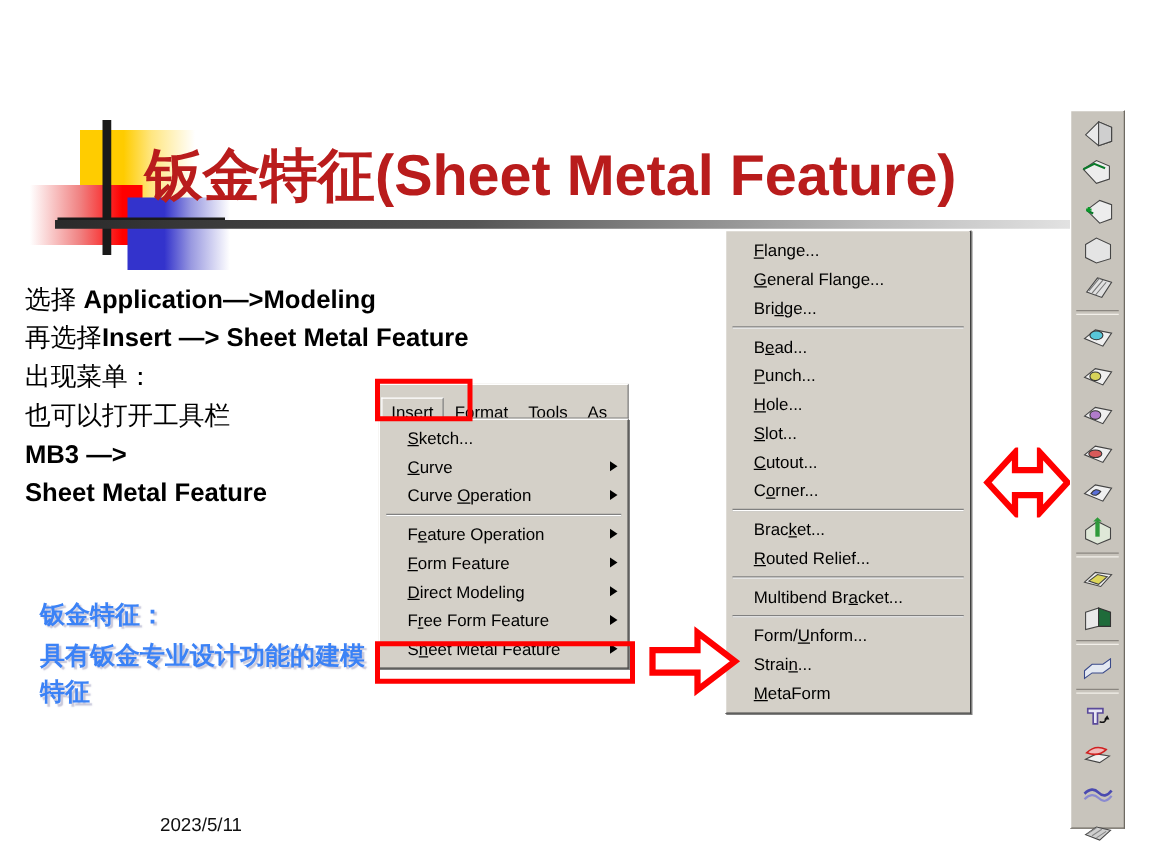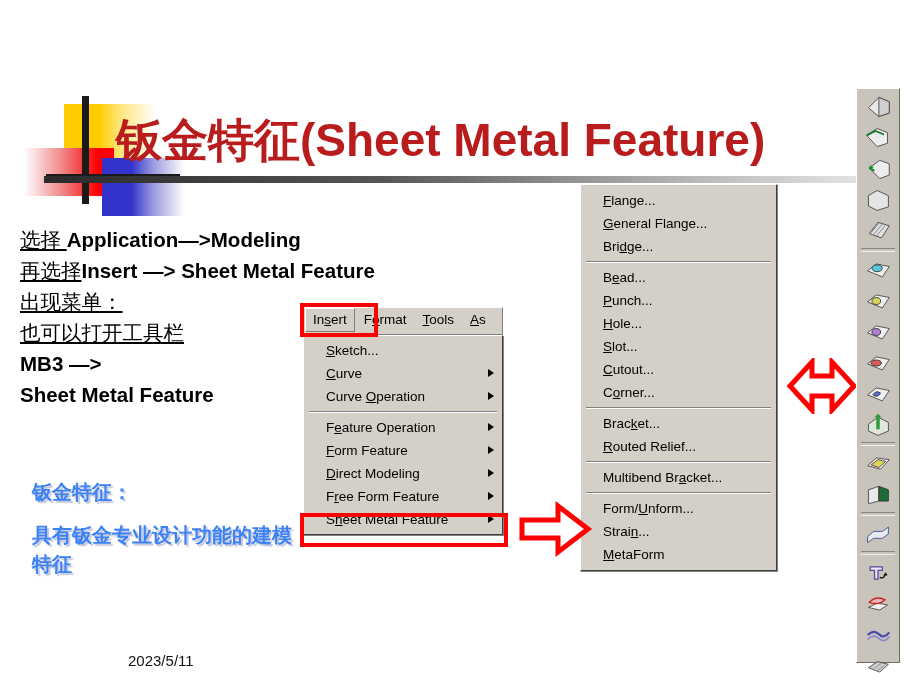--- a/index.html
+++ b/index.html
@@ -27,51 +27,51 @@
   .slide-title{
     position:absolute;left:116px;top:108px;width:780px;
     color:#b91c1c;font-weight:bold;font-size:46px;line-height:64px;
     white-space:nowrap;letter-spacing:0px;
   }
 
   
   .body-text{position:absolute;left:20px;top:224px;width:330px;
     font-size:20.5px;line-height:31px;color:#000;}
   .body-text .ln{white-space:nowrap;}
-  .body-text .cn{font-weight:normal;text-decoration:underline;}
+  .body-text .cn{font-weight:normal;}
   .body-text .en{font-weight:bold;}
   .body-text .allb{font-weight:bold;}
 
   
   .callout{position:absolute;left:32px;top:478px;width:260px;
     color:#3b82f6;font-weight:bold;font-size:20px;line-height:29px;
     text-shadow:2px 2px 1px rgba(150,150,185,.55);}
   .callout .c1{font-size:20px;}
-  .callout .c2{display:block;margin-top:14px;}
+  .callout .c2{display:block;margin-top:4px;}
 
   
   .win{
     background:#D4D0C8;color:#000;font-size:13.5px;
     border-top:1px solid #ffffff;border-left:1px solid #ffffff;
     border-right:1px solid #404040;border-bottom:1px solid #404040;
     box-shadow:1px 1px 0 #808080;
   }
   .mi{position:relative;height:23px;line-height:23px;padding:0 16px 0 22px;white-space:nowrap;}
   .mi .arw{position:absolute;right:8px;top:7px;width:0;height:0;
     border-top:4px solid transparent;border-bottom:4px solid transparent;border-left:6px solid #000;}
   .sep{height:1px;margin:3px 5px;background:#808080;border-bottom:1px solid #ffffff;}
   u{text-decoration:underline;}
 
   
   .insert-wrap{position:absolute;left:303px;top:307px;width:200px;}
   .menubar{position:relative;height:26px;background:#D4D0C8;
     border-top:1px solid #ffffff;border-left:1px solid #ffffff;
     border-right:1px solid #808080;border-bottom:1px solid #808080;
     font-size:13.5px;white-space:nowrap;overflow:hidden;}
-  .mb-item{display:inline-block;height:22px;line-height:22px;padding:0 7px;margin:0 1px 0 1px;}
+  .mb-item{display:inline-block;height:22px;line-height:22px;padding:0 7px;margin:10px 1px 0 1px;}
   .mb-item.active{background:#D4D0C8;border-top:1px solid #ffffff;border-left:1px solid #ffffff;
     border-right:1px solid #808080;border-bottom:1px solid #808080;}
   .insert-panel{position:relative;width:198px;padding:3px 0 3px 0;}
 
   
   .sub-wrap{position:absolute;left:580px;top:184px;width:195px;}
   .sub-panel{padding:4px 0 4px 0;}
   .sub-panel .mi{}
 
   

